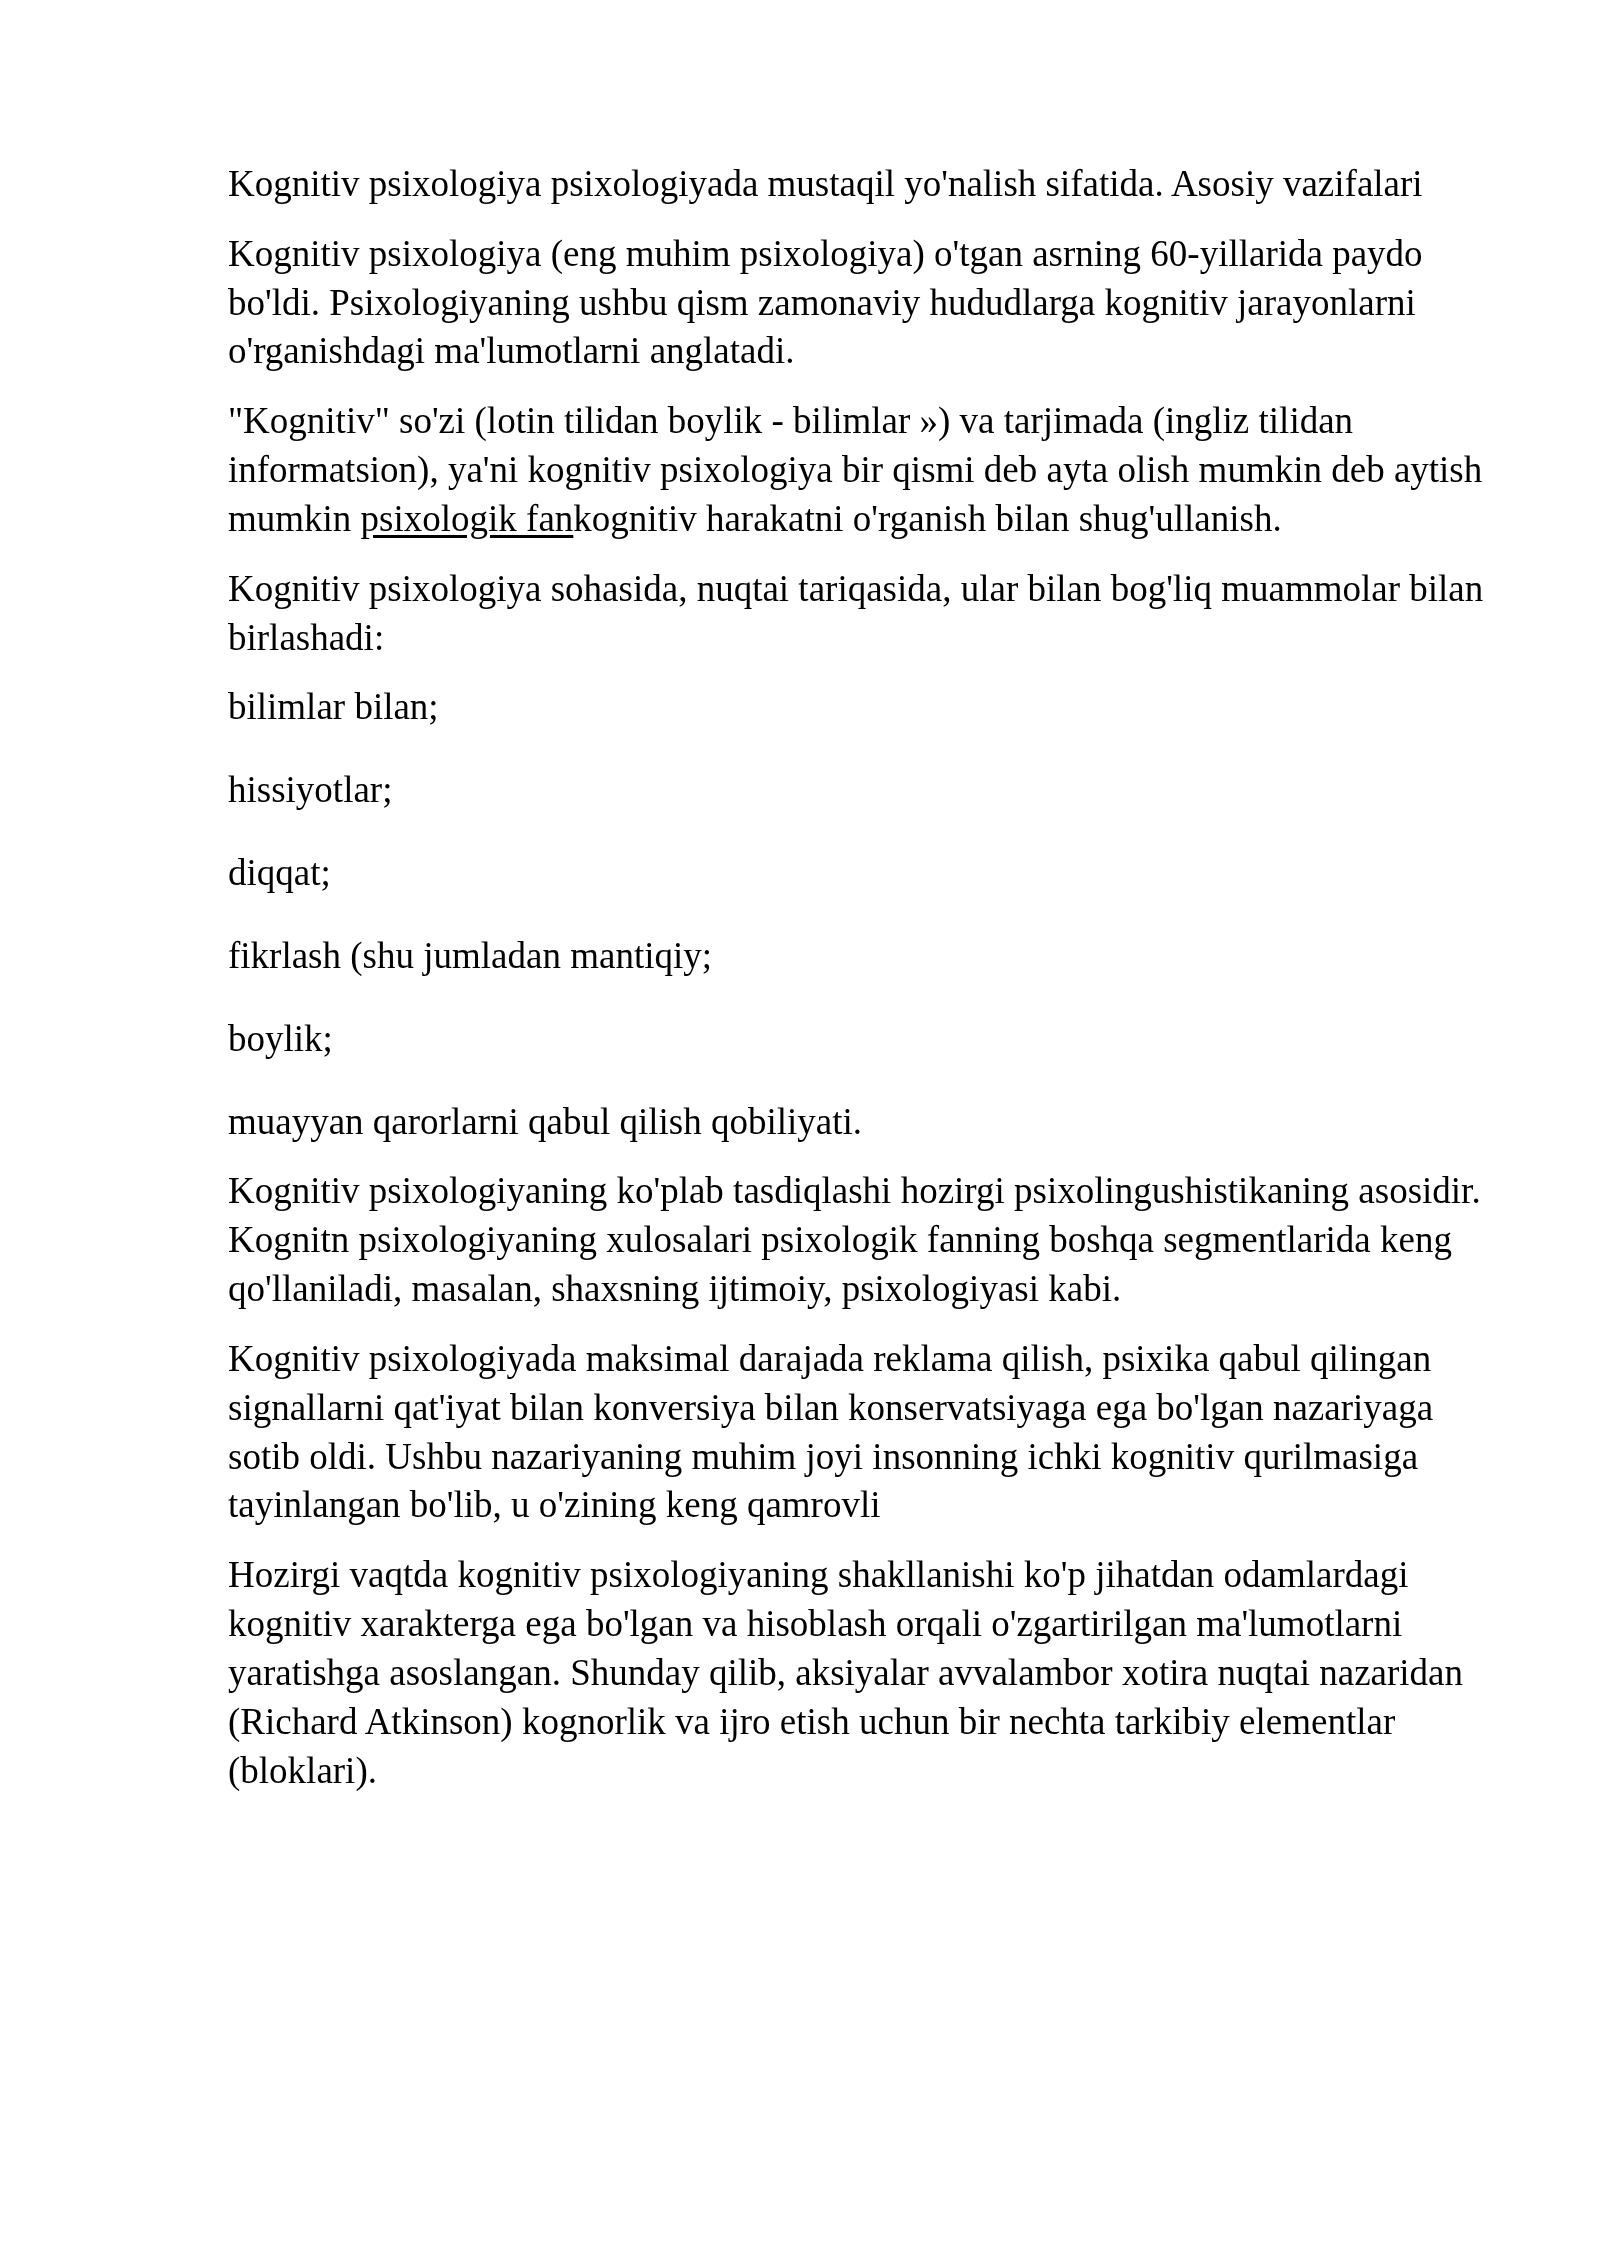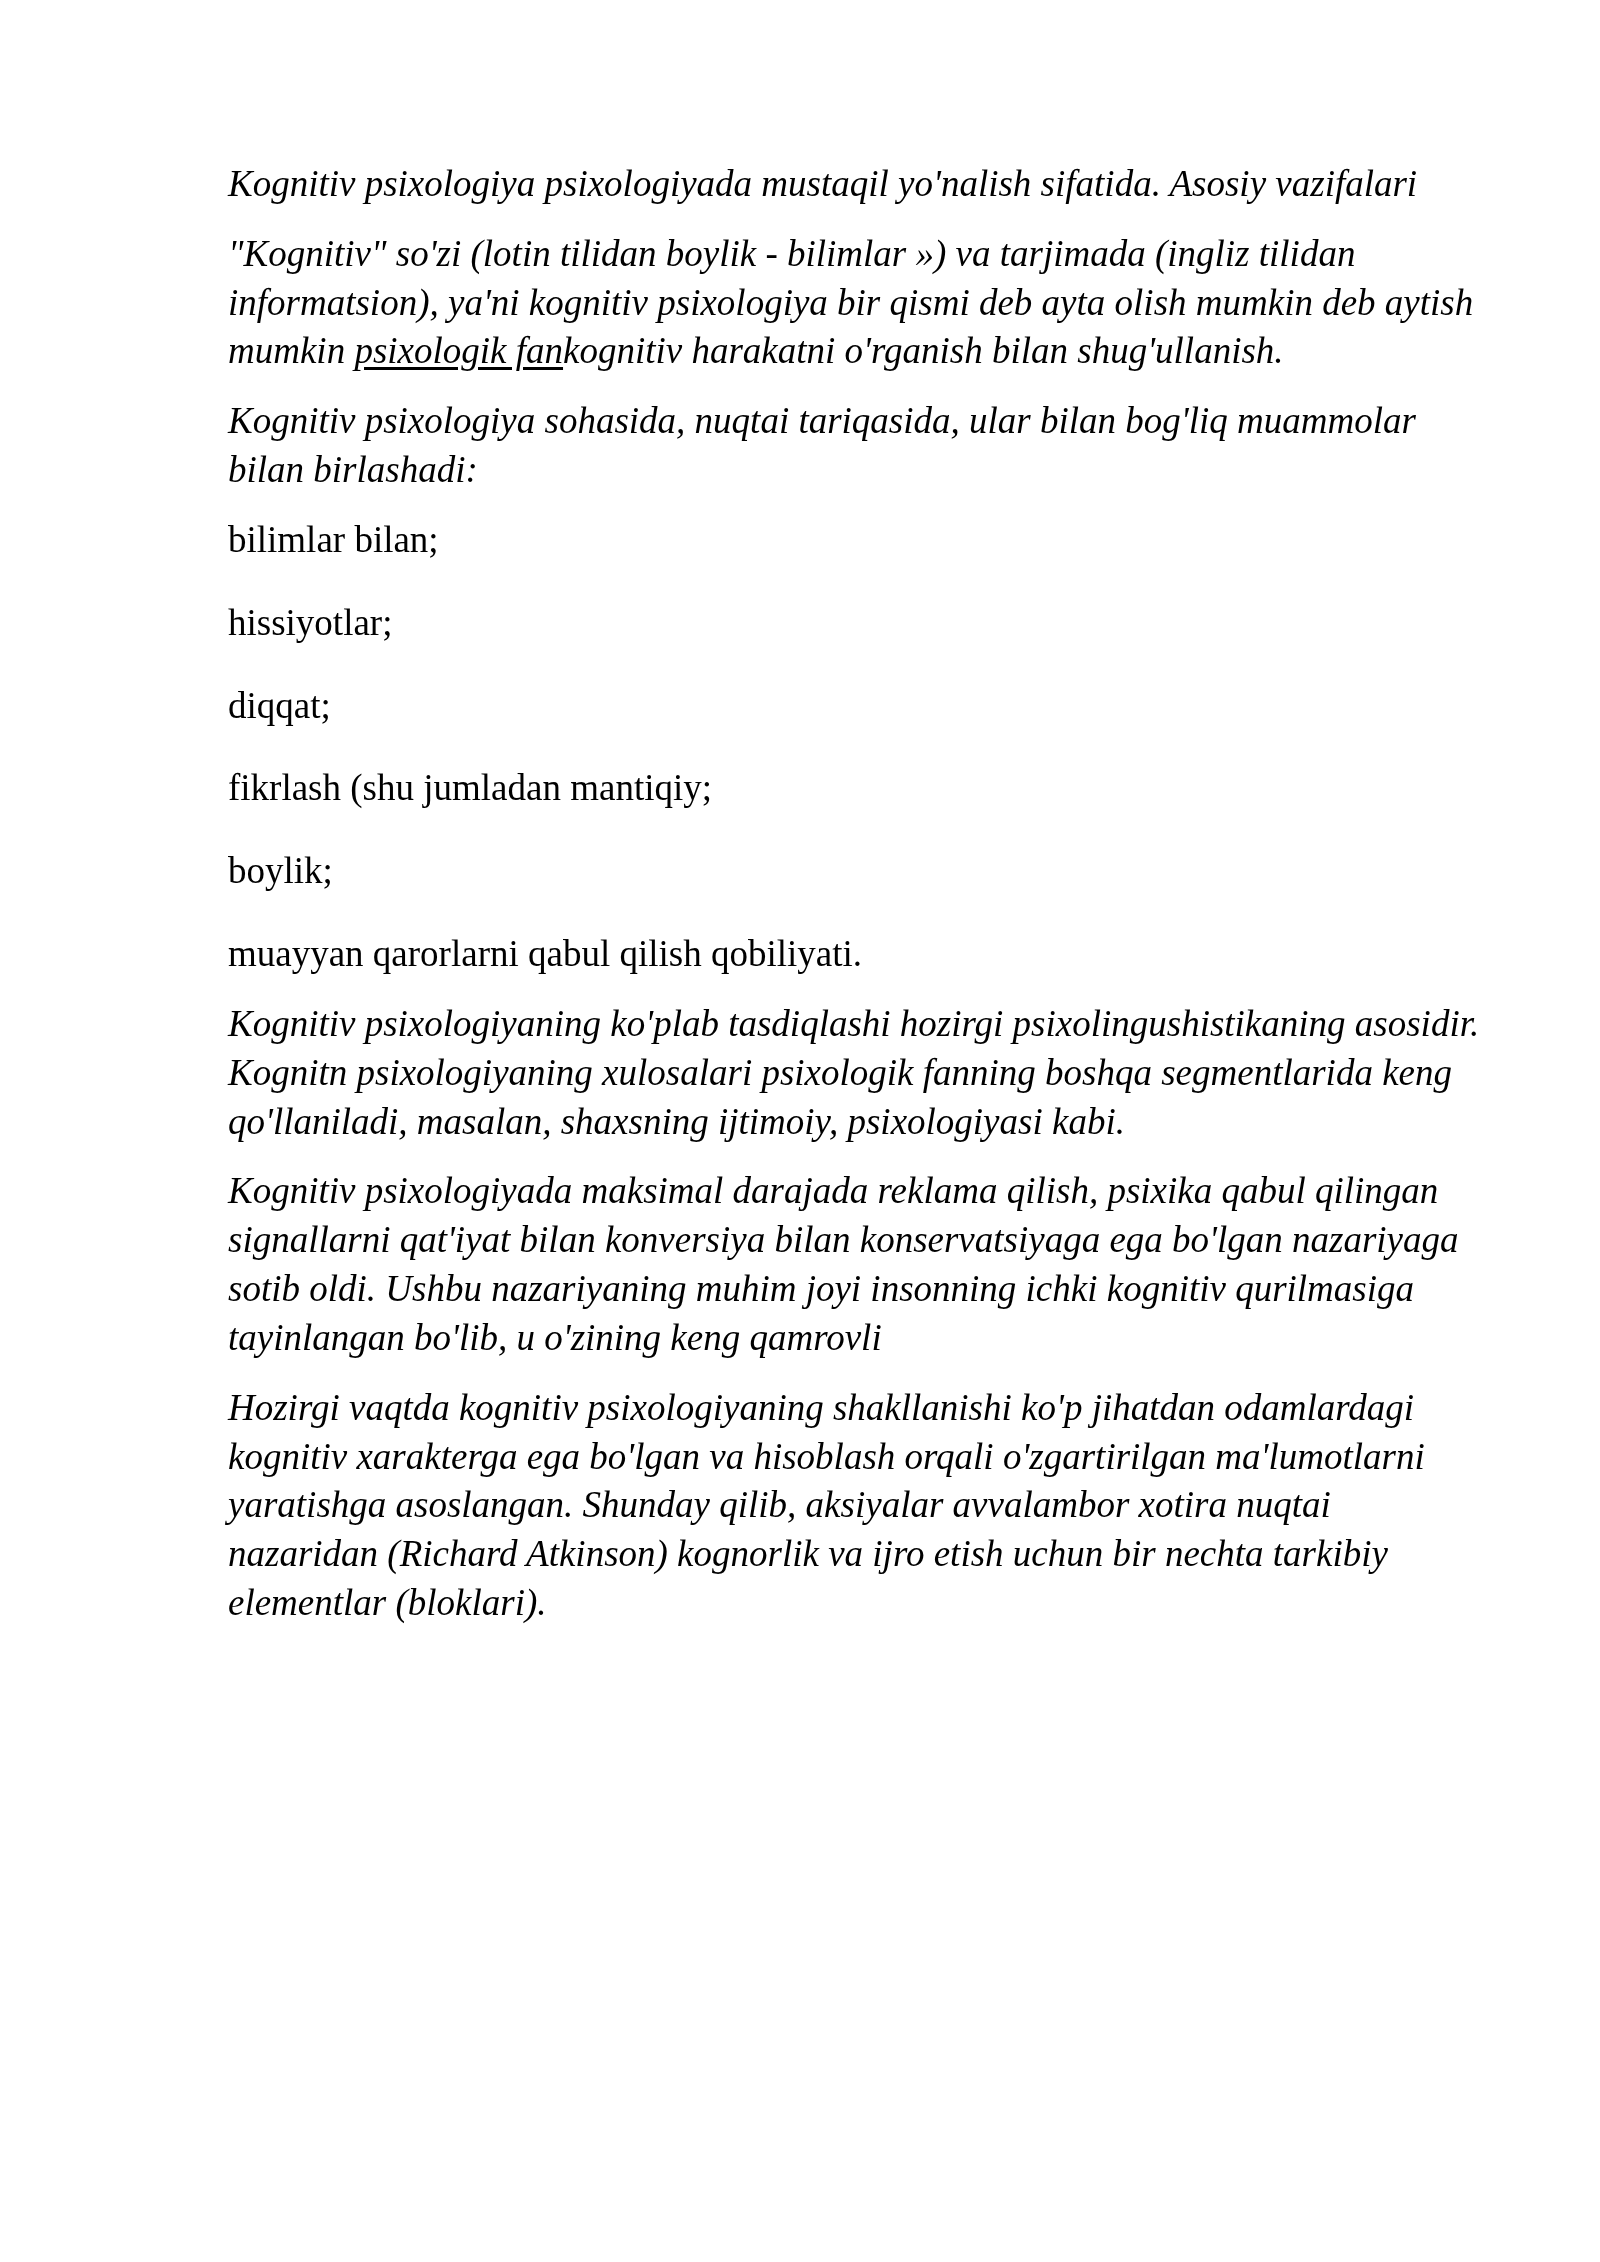--- a/index.html
+++ b/index.html
@@ -27,21 +27,20 @@
   }
   p {
     margin: 0 0 0 0;
     font-size: 37px;
     line-height: 1.32;
     text-align: left;
     -webkit-font-smoothing: antialiased;
   }
   .para {
     margin-bottom: 21px;
-    font-style: italic;
   }
   .listline {
     margin-bottom: 34px;
     font-size: 37px;
     line-height: 1.32;
   }
   .tight {
     margin-bottom: 21px;
   }
   .u {
@@ -50,20 +49,21 @@
   }
 </style>
 </head>
 <body>
 
 <div class="page">
   <div class="content">
 
     <p class="para">Kognitiv psixologiya psixologiyada mustaqil yo'nalish sifatida. Asosiy vazifalari</p>
 
+    <p class="para">Kognitiv psixologiya (eng muhim psixologiya) o'tgan asrning 60-yillarida paydo bo'ldi. Psixologiyaning ushbu qism zamonaviy hududlarga kognitiv jarayonlarni o'rganishdagi ma'lumotlarni anglatadi.</p>
 
     <p class="para"><span>"Kognitiv" so'zi (lotin tilidan boylik - bilimlar ») va tarjimada (ingliz tilidan informatsion), ya'ni kognitiv psixologiya bir qismi deb ayta olish mumkin deb aytish mumkin </span><span class="u">psixologik fan</span><span>kognitiv harakatni o'rganish bilan shug'ullanish.</span></p>
 
     <p class="para">Kognitiv psixologiya sohasida, nuqtai tariqasida, ular bilan bog'liq muammolar bilan birlashadi:</p>
 
     <p class="listline">bilimlar bilan;</p>
     <p class="listline">hissiyotlar;</p>
     <p class="listline">diqqat;</p>
     <p class="listline">fikrlash (shu jumladan mantiqiy;</p>
     <p class="listline">boylik;</p>

